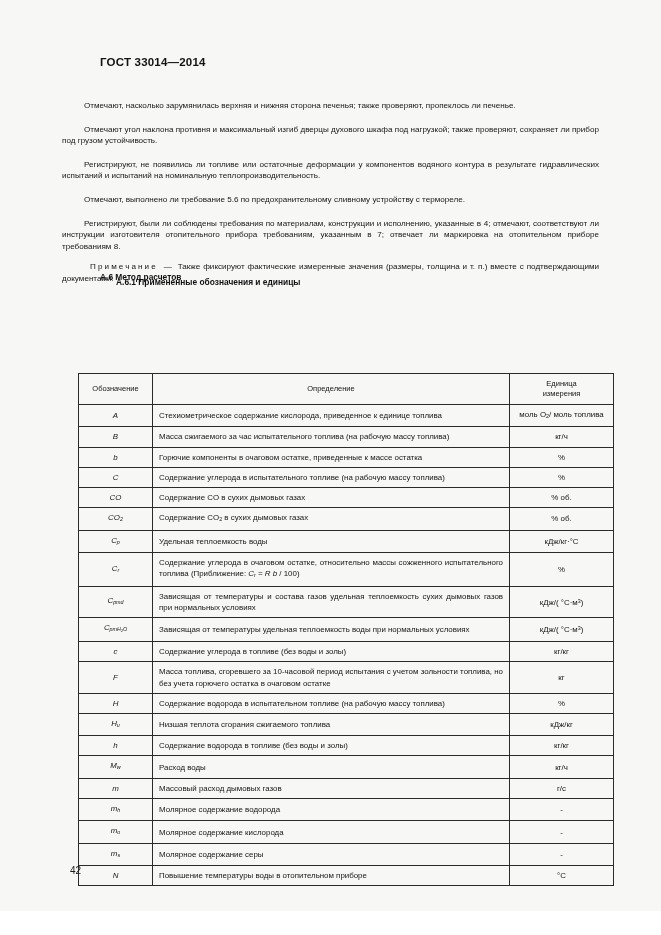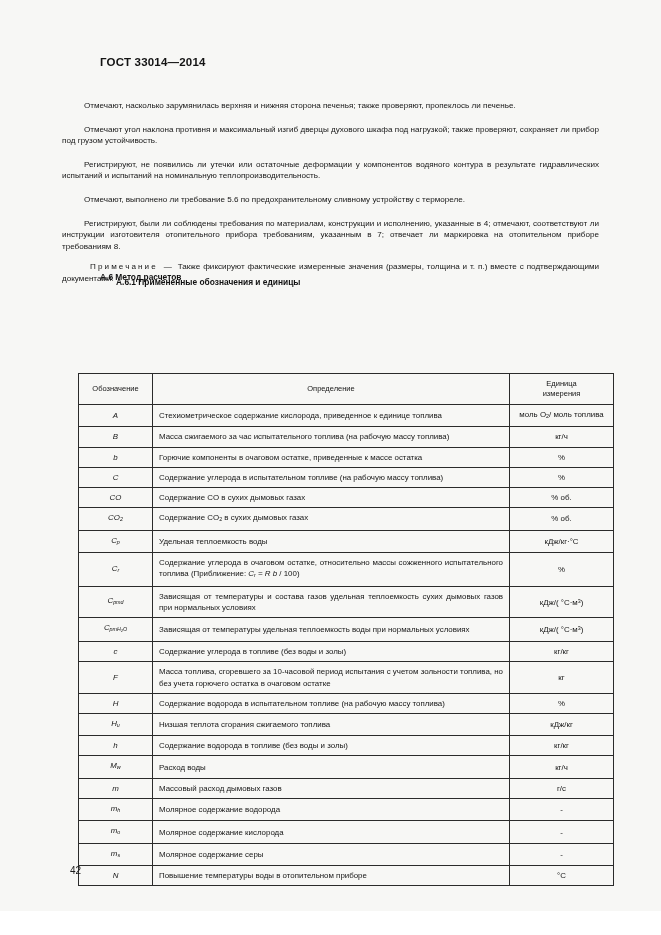--- a/index.html
+++ b/index.html
@@ -152,21 +152,21 @@
 </head>
 <body>
 
 <div class="page">
 
   <div class="doc-header">ГОСТ 33014—2014</div>
 
   <div class="body-block">
     <p class="para">Отмечают, насколько зарумянилась верхняя и нижняя сторона печенья; также проверяют, пропеклось ли печенье.</p>
     <p class="para">Отмечают угол наклона противня и максимальный изгиб дверцы духового шкафа под нагрузкой; также проверяют, сохраняет ли прибор под грузом устойчивость.</p>
-    <p class="para">Регистрируют, не появились ли утечки или остаточные деформации у компонентов водяного контура в результате гидравлических испытаний и испытаний на номинальную теплопроизводительность.</p>
+    <p class="para">Регистрируют, не появились ли топливе или остаточные деформации у компонентов водяного контура в результате гидравлических испытаний и испытаний на номинальную теплопроизводительность.</p>
     <p class="para">Отмечают, выполнено ли требование 5.6 по предохранительному сливному устройству с термореле.</p>
     <p class="para">Регистрируют, были ли соблюдены требования по материалам, конструкции и исполнению, указанные в 4; отмечают, соответствуют ли инструкции изготовителя отопительного прибора требованиям, указанным в 7; отвечает ли маркировка на отопительном приборе требованиям 8.</p>
     <p class="para note"><span class="sp-letters">Примечание</span>&nbsp;&nbsp;<span>—</span>&nbsp;&nbsp;<span>Также фиксируют фактические измеренные значения (размеры, толщина и т. п.) вместе с подтверждающими документами.</span></p>
   </div>
 
   <div class="heading h-a6">А.6  Метод расчетов</div>
   <div class="heading h-a61">А.6.1  Примененные обозначения и единицы</div>
 
 
   <table class="main">
@@ -193,21 +193,21 @@
           <td class="def">Масса сжигаемого за час испытательного топлива (на рабочую массу топлива)</td>
           <td class="unit">кг/ч</td>
         </tr>
         <tr>
           <td class="sym">b</td>
           <td class="def">Горючие компоненты в очаговом остатке, приведенные к массе остатка</td>
           <td class="unit">%</td>
         </tr>
         <tr>
           <td class="sym">C</td>
-          <td class="def">Содержание углерода в испытательном топливе (на рабочую массу топлива)</td>
+          <td class="def">Содержание углерода в испытательного топливе (на рабочую массу топлива)</td>
           <td class="unit">%</td>
         </tr>
         <tr>
           <td class="sym">CO</td>
           <td class="def">Содержание CO в сухих дымовых газах</td>
           <td class="unit">% об.</td>
         </tr>
         <tr>
           <td class="sym">CO<sub>2</sub></td>
           <td class="def">Содержание CO<sub>2</sub> в сухих дымовых газах</td>

